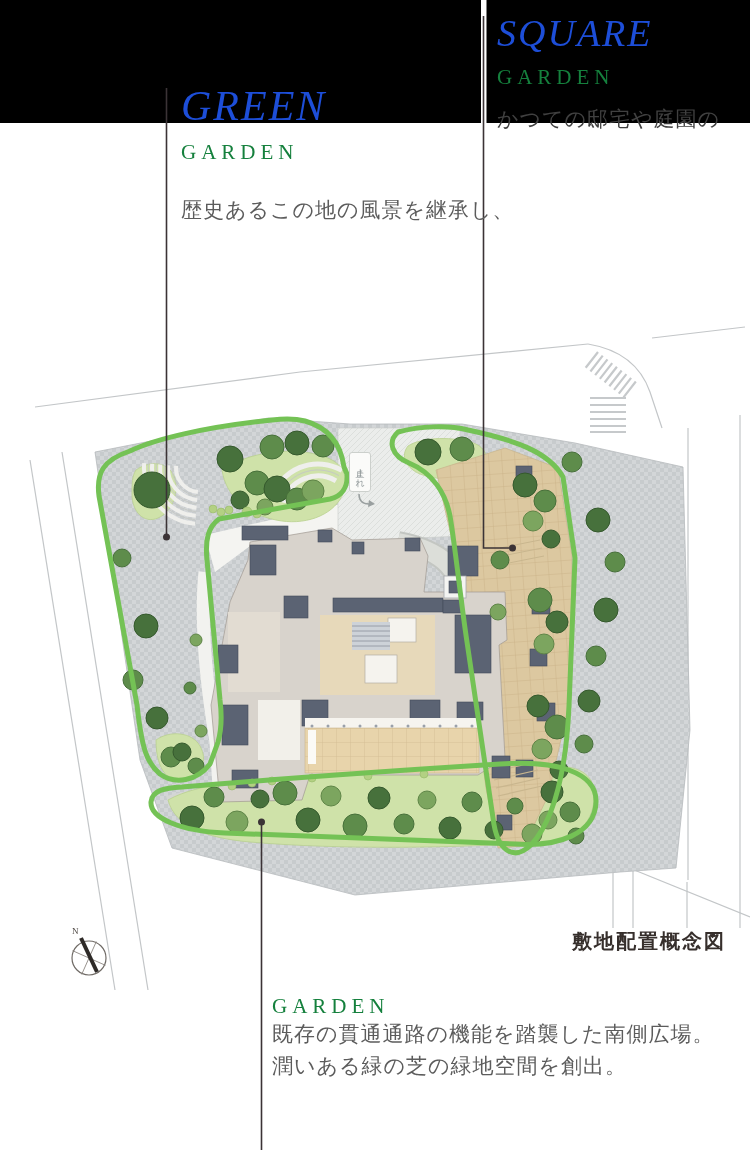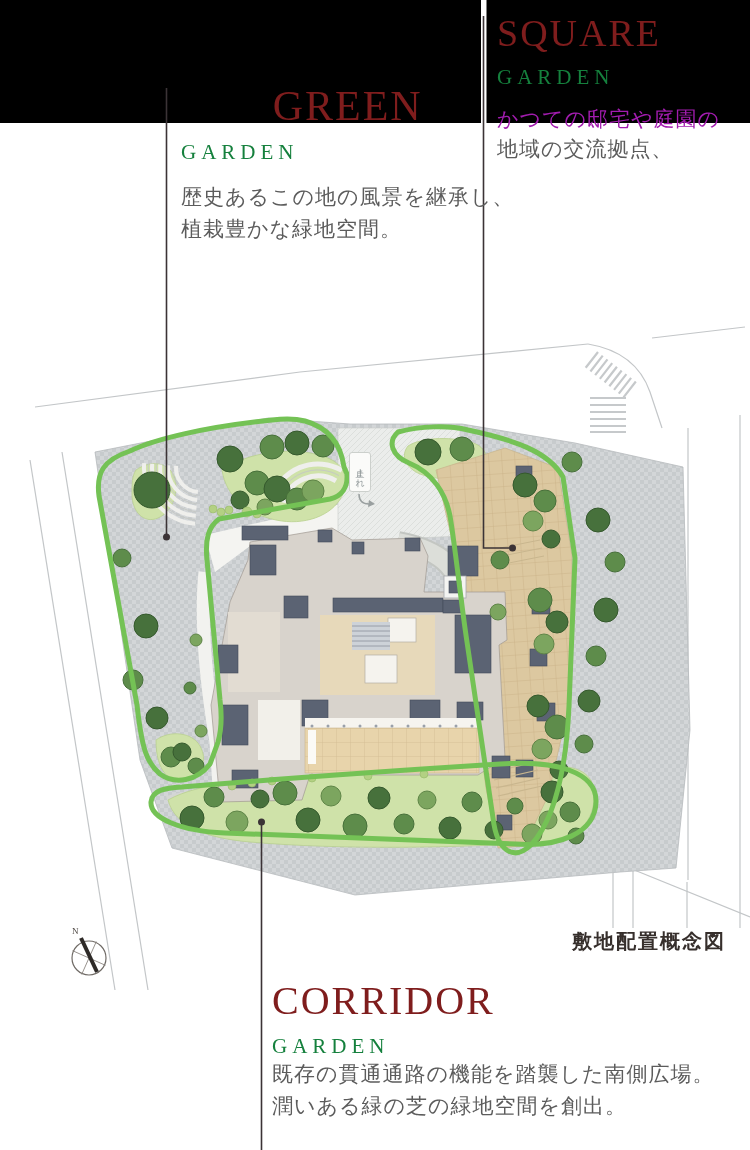--- a/index.html
+++ b/index.html
@@ -1,32 +1,32 @@
 <!DOCTYPE html>
 <html><head>
 <meta charset="utf-8">
 <style>
   html,body{margin:0;padding:0;background:#fff;}
   .canvas{position:relative;width:750px;height:1150px;background:#ffffff;overflow:hidden;
           font-family:"Liberation Serif","DejaVu Serif",serif;}
   svg{position:absolute;left:0;top:0;}
   .garden-block{position:absolute;z-index:5;}
-  .g-title{color:#7f1d1d;line-height:1;letter-spacing:2px;font-weight:400;}
+  .g-title{color:#1d4ed8;line-height:1;letter-spacing:2px;font-weight:400;font-style:italic;}
   .green-block{left:181px;top:85px;}
-  .green-block .g-title{font-size:42px;text-align:center;}
+  .green-block .g-title{font-size:42px;}
   .square-block{left:497px;top:14px;}
   .square-block .g-title{font-size:38px;}
   .corridor-block{left:272px;top:981px;}
   .corridor-block .g-title{font-size:40px;}
   .g-sub{color:#15803d;font-size:21px;letter-spacing:5px;line-height:1;margin-top:15px;font-weight:400;}
-  .g-desc{color:#5c5c5c;font-size:21px;line-height:32px;letter-spacing:1px;margin-top:18px;}
+  .g-desc{color:#5c5c5c;font-size:21px;line-height:32px;letter-spacing:1px;margin-top:31px;}
   .square-block .g-desc{line-height:30px;margin-top:16px;}
   .corridor-block .g-desc{margin-top:1px;}
   .g-desc .line{display:block;}
-  .line.on-black{color:#a21caf;}
+  .line.on-black{color:#404040;}
   .caption{position:absolute;top:928px;right:24px;z-index:5;font-size:20px;font-weight:bold;
            color:#362f2c;letter-spacing:2px;text-align:right;}
   .stop-box{position:absolute;left:349px;top:452px;width:20px;height:38px;z-index:4;
             background:#fbfbf9;border:1px solid #ccd0cc;border-radius:3px;
             writing-mode:vertical-rl;text-orientation:upright;
             font-size:9px;line-height:20px;color:#8f9798;text-align:center;}
   
   .t1{fill:#47713c;stroke:#35592d;stroke-width:1;}
   .t2{fill:#5e8c4b;stroke:#47703a;stroke-width:1;}
   .t3{fill:#7ca55f;stroke:#5f8547;stroke-width:1;}
@@ -295,35 +295,32 @@
       <line x1="97" y1="972" x2="81" y2="938" stroke="#2e2a27" stroke-width="4"></line>
       <text x="72" y="934" font-size="9" fill="#4a443f">N</text>
     </g>
   </svg>
 
   <div class="garden-block green-block">
     <div class="g-title">GREEN</div>
     <div class="g-sub">GARDEN</div>
     <div class="g-desc">
       <span class="line">歴史あるこの地の風景を継承し、</span>
-      <span class="line">植栽豊かな緑地空間。</span>
     </div>
   </div>
 
   <div class="garden-block square-block">
     <div class="g-title">SQUARE</div>
     <div class="g-sub">GARDEN</div>
     <div class="g-desc">
       <span class="line on-black">かつての邸宅や庭園の</span>
-      <span class="line">地域の交流拠点、</span>
     </div>
   </div>
 
   <div class="garden-block corridor-block">
-    <div class="g-title">CORRIDOR</div>
     <div class="g-sub">GARDEN</div>
     <div class="g-desc">
       <span class="line">既存の貫通通路の機能を踏襲した南側広場。</span>
       <span class="line">潤いある緑の芝の緑地空間を創出。</span>
     </div>
   </div>
 
   <div class="caption">敷地配置概念図</div>
 
   <div class="stop-box">止まれ</div>

